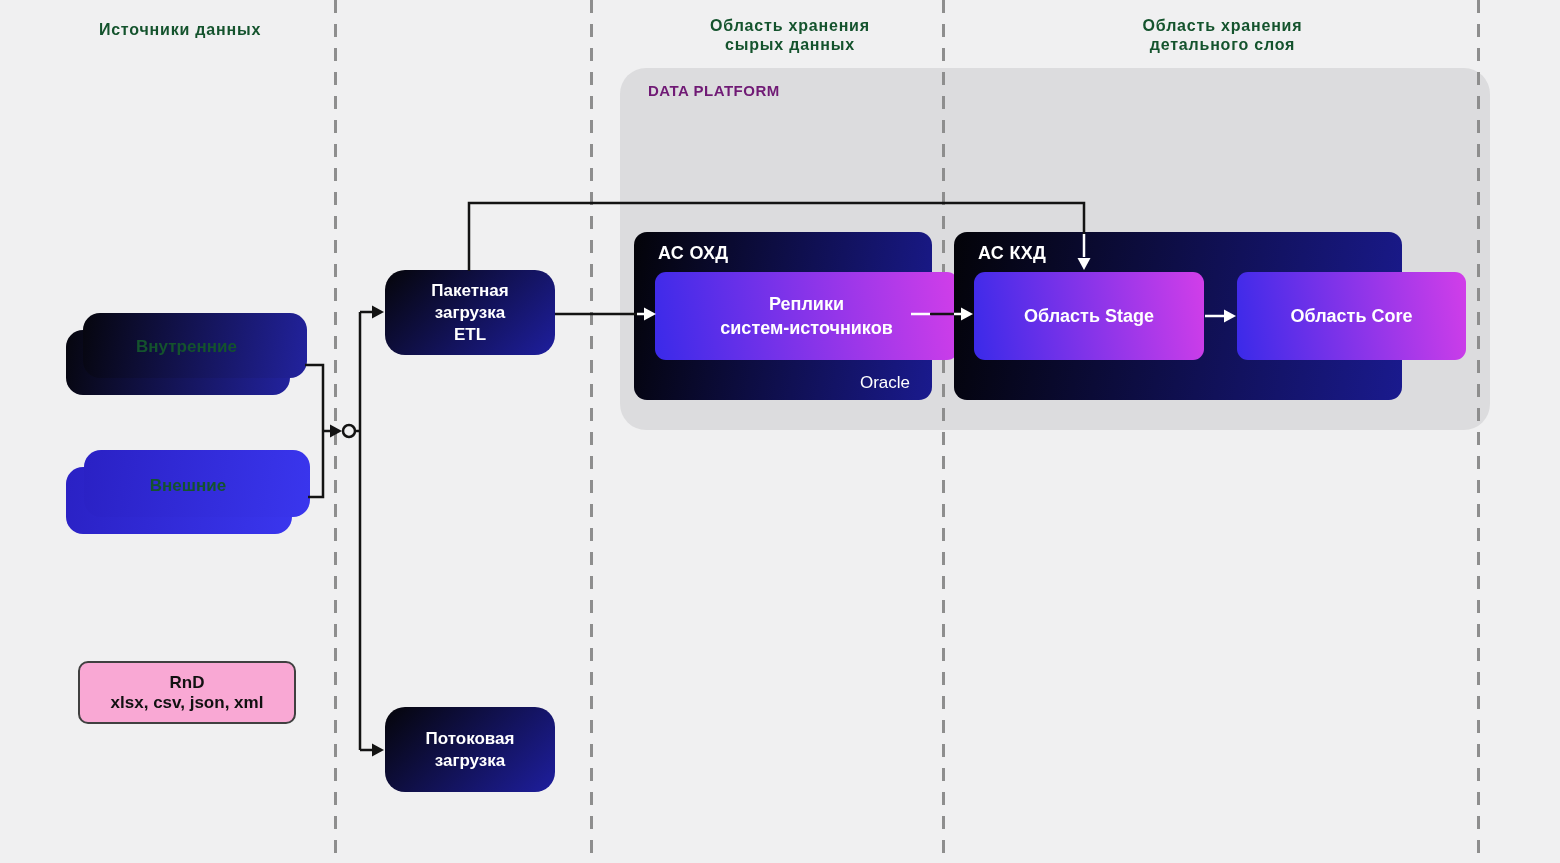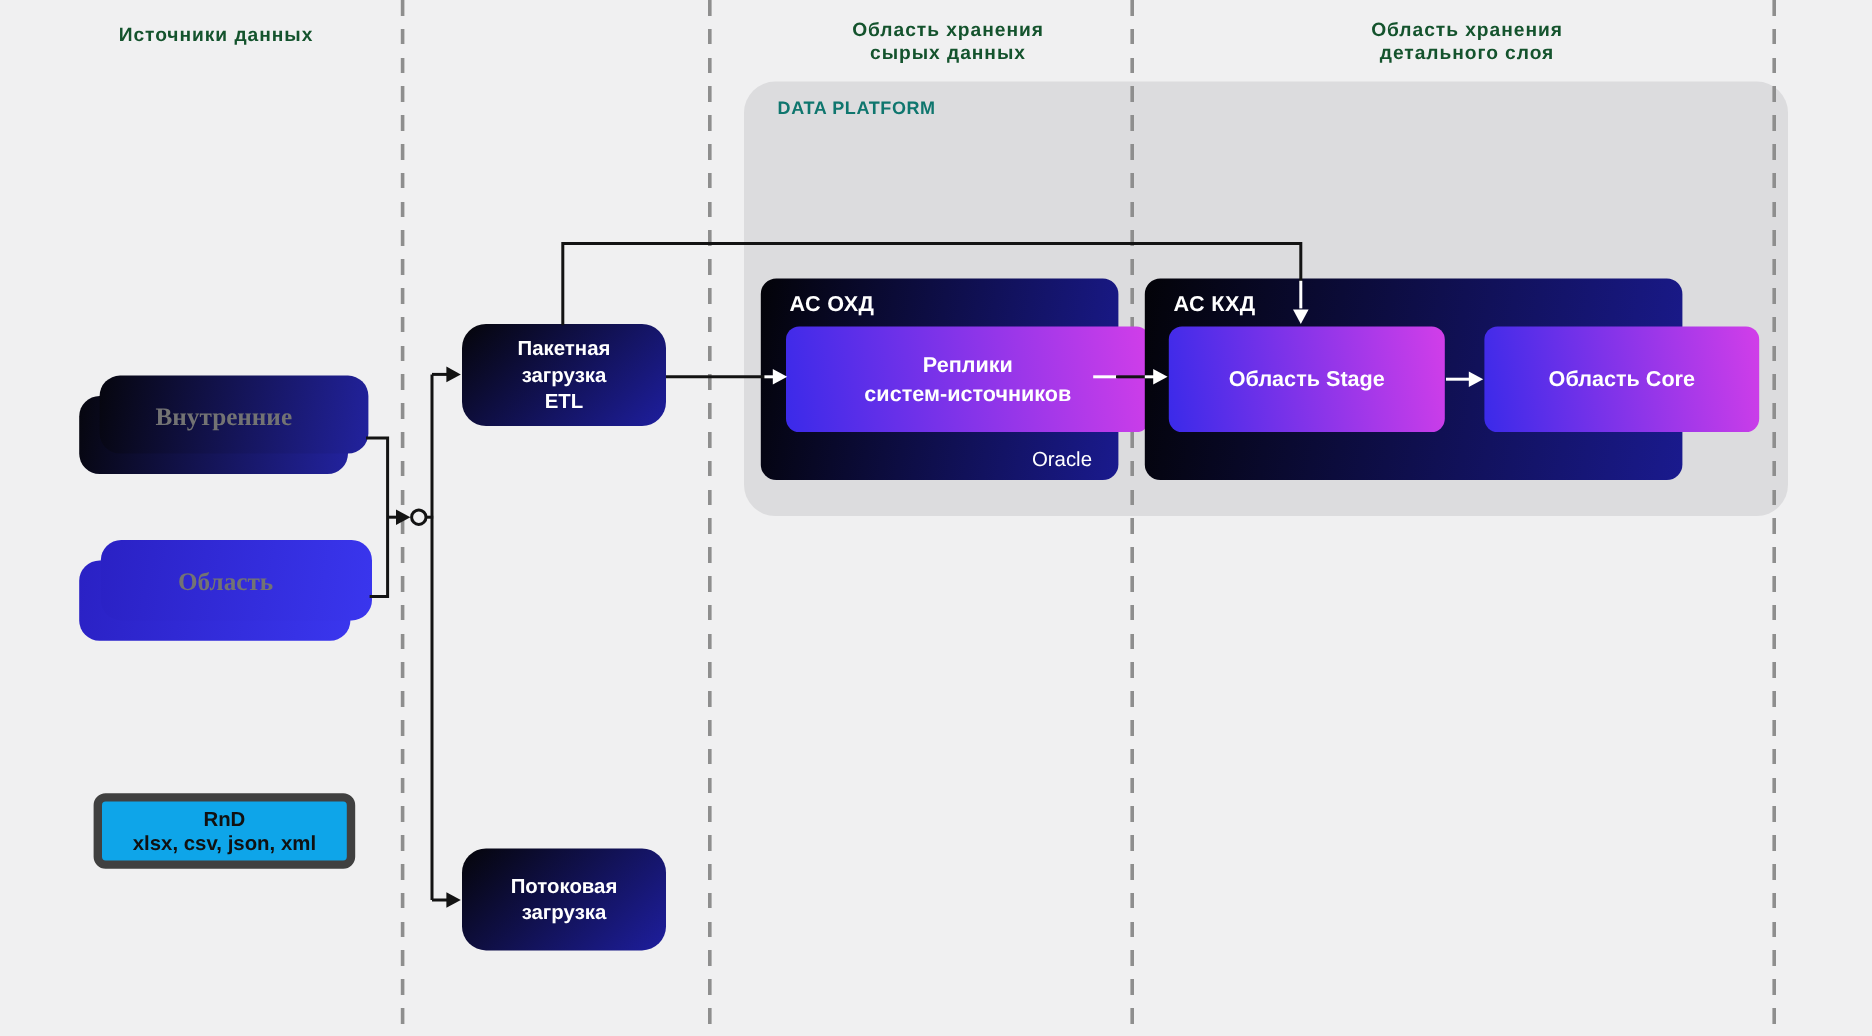--- a/index.html
+++ b/index.html
@@ -24,40 +24,40 @@
     text-align:center;white-space:pre-line;color:#14532d;
   }
 
   
   .platform{
     position:absolute;left:620px;top:68px;width:870px;height:362px;
     background:#dcdcde;border-radius:26px;z-index:1;
   }
   .platform-label{
     position:absolute;left:28px;top:14px;
-    font-weight:700;font-size:15px;letter-spacing:0.5px;color:#0f766e;
+    font-weight:700;font-size:15px;letter-spacing:0.5px;color:#701a75;
   }
 
   
   .stack{position:absolute;z-index:3;}
   .stack .layer{position:absolute;border-radius:17px;}
   .stack .layer.back{left:0;top:17px;}
   .stack .layer.front{top:0;}
   .stack .stack-label{
     position:absolute;left:0;right:0;top:0;bottom:14px;
     display:flex;align-items:center;justify-content:center;
-    color:#737373;font-weight:700;font-size:21px;z-index:2;font-family:Liberation Serif, serif;
+    color:#14532d;font-weight:700;font-size:17px;z-index:2;
   }
   .stack.internal .layer{background:linear-gradient(100deg,#06060e 0%,#22229e 100%);}
   .stack.external .layer{background:linear-gradient(100deg,#2a21c4 0%,#3a36ee 100%);}
 
   
   .rnd{
     position:absolute;left:78px;top:661px;width:218px;height:63px;z-index:3;
-    background:#0ea5e9;border:7px solid #404040;border-radius:10px;
+    background:#f9a8d4;border:2px solid #404040;border-radius:10px;
     display:flex;flex-direction:column;align-items:center;justify-content:center;
     box-sizing:border-box;line-height:20px;
   }
   .rnd .rnd-title{font-weight:700;font-size:17px;}
   .rnd .rnd-formats{font-size:17px;font-weight:bold;}
 
   
   .loader{
     position:absolute;width:170px;height:85px;z-index:3;
     background:linear-gradient(135deg,#050509 0%,#1e1e9e 100%);
@@ -112,21 +112,21 @@
 
   <div class="stack internal" style="left:66px;top:313px;width:241px;height:82px">
     <div class="layer back" style="width:224px;height:65px"></div>
     <div class="layer front" style="left:17px;width:224px;height:65px"></div>
     <div class="stack-label">Внутренние</div>
   </div>
 
   <div class="stack external" style="left:66px;top:450px;width:244px;height:85px">
     <div class="layer back" style="width:226px;height:67px"></div>
     <div class="layer front" style="left:18px;width:226px;height:67px"></div>
-    <div class="stack-label">Область</div>
+    <div class="stack-label">Внешние</div>
   </div>
 
   <div class="rnd">
     <div class="rnd-title">RnD</div>
     <div class="rnd-formats">xlsx, csv, json, xml</div>
   </div>
 
   <div class="loader" style="left:385px;top:270px">Пакетная
 загрузка
 ETL</div>

